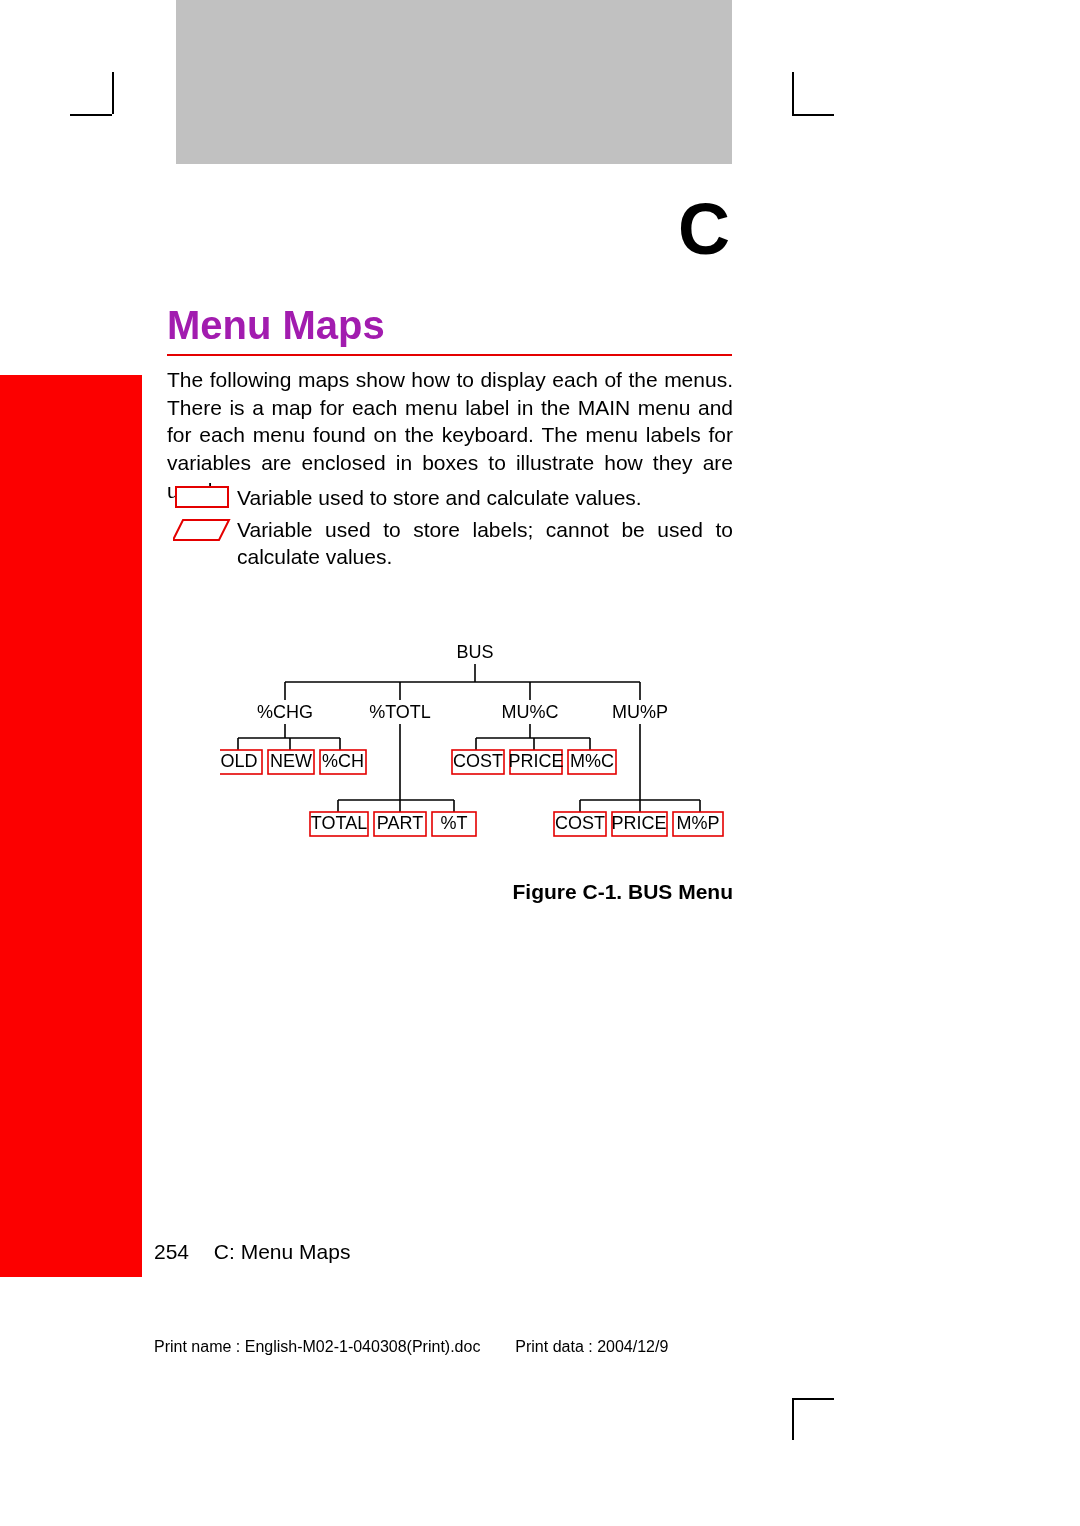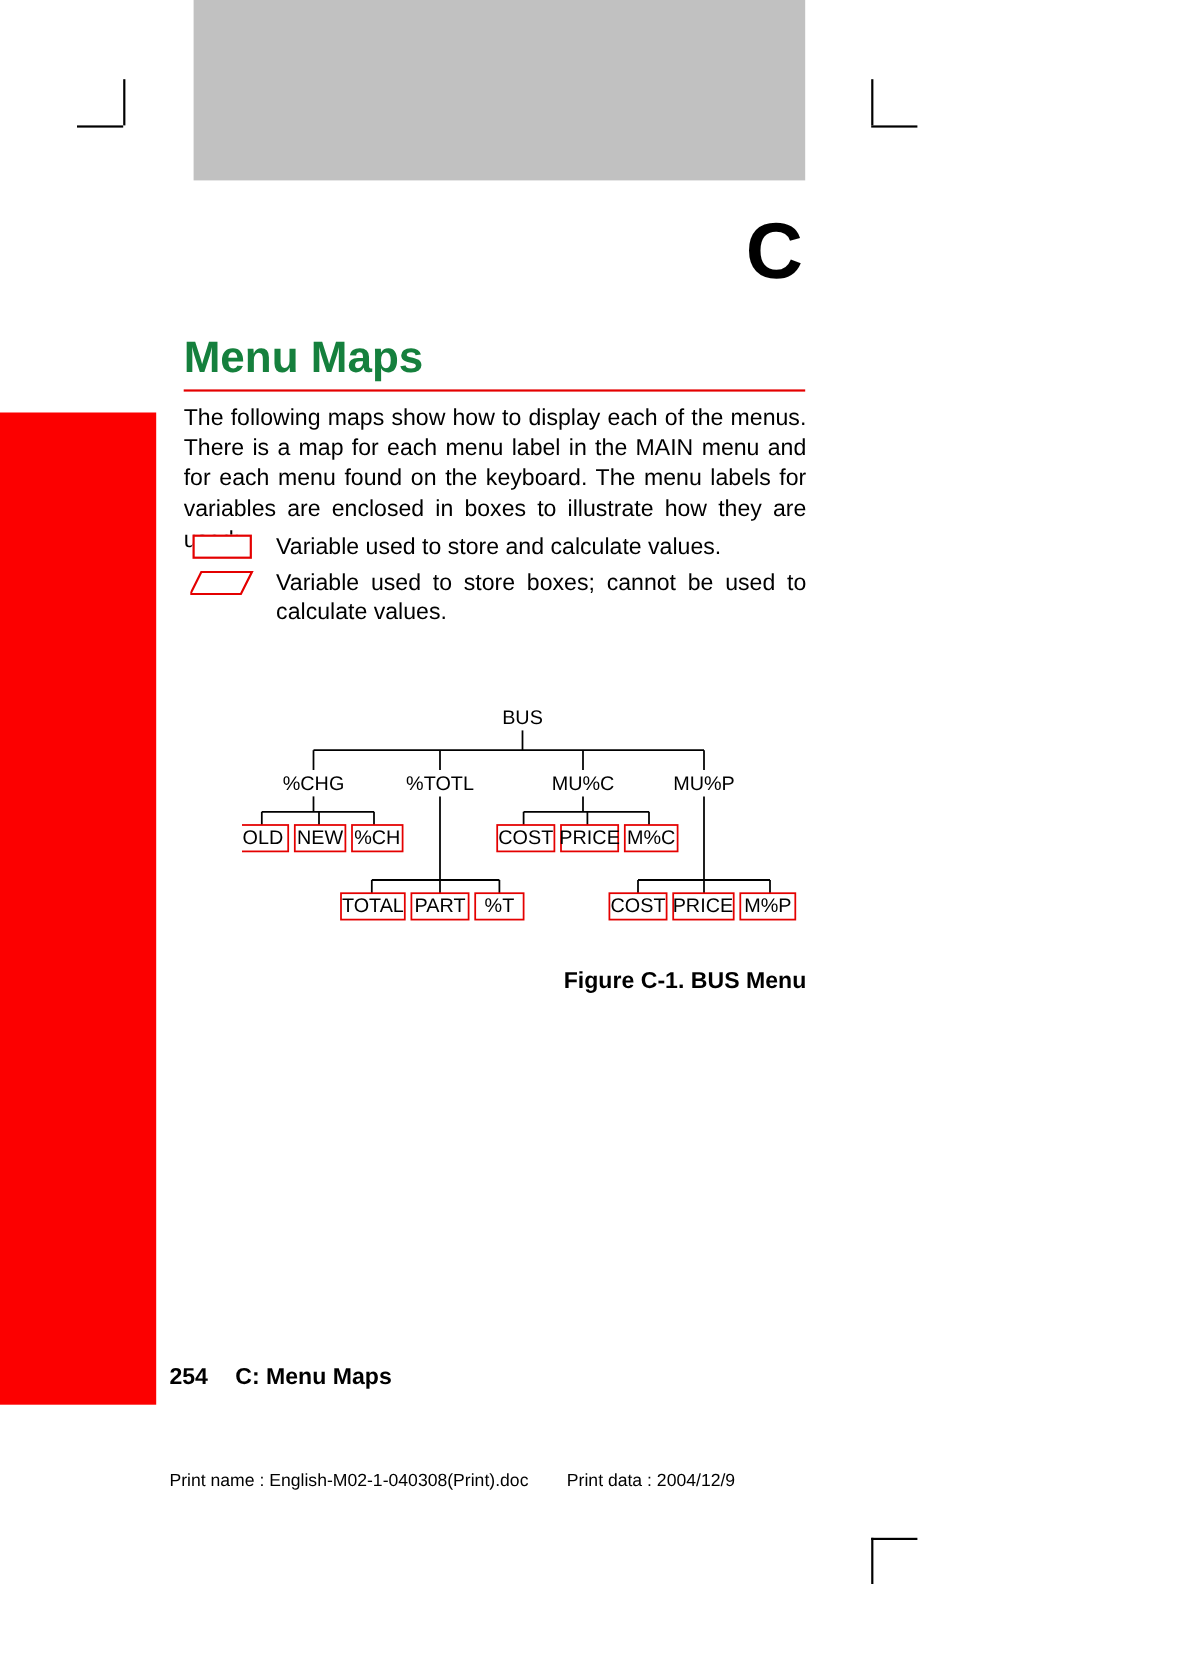--- a/index.html
+++ b/index.html
@@ -32,21 +32,21 @@
     font-size: 72px;
     font-weight: 800;
     color: #000;
   }
   .title {
     position: absolute;
     left: 167px;
     top: 303px;
     font-size: 40px;
     font-weight: 800;
-    color: #15803d;
+    color: #a21caf;
   }
   .red-rule {
     position: absolute;
     left: 167px;
     top: 354px;
     width: 565px;
     border-top: 2px solid #e40000;
   }
   .intro {
     position: absolute;
@@ -56,21 +56,21 @@
     font-size: 21px;
     line-height: 1.32;
     text-align: justify;
   }
   .legend {
     position: absolute;
     left: 167px;
     top: 480px;
     width: 566px;
   }
-  .legend-row { display:flex; align-items:flex-start; margin-top:4px;gap:14px; }
+  .legend-row { display:flex; align-items:flex-start; margin-top:4px; }
   .legend-icon { width:70px; flex:0 0 70px; display:flex; justify-content:center; padding-top:2px; }
   .legend-text { flex:1; font-size:21px; line-height:1.32; text-align:justify; }
   .rect-icon { width:54px; height:22px; border:2px solid #e40000; background:#fff; }
   .round-icon { width:54px; height:24px; border:2px solid #e40000; border-radius:10px; background:#fff; }
   .para-icon svg { display:block; }
 
   .red-sidebar {
     position: absolute;
     left: 0;
     top: 375px;
@@ -98,21 +98,21 @@
     text-align: right;
     font-size: 21px;
     font-weight: 800;
   }
 
   .footer {
     position: absolute;
     left: 154px;
     top: 1240px;
     font-size: 21px;
-    font-weight: 700;
+    font-weight: 400;
   }
   .footer-num { display:inline-block; width:54px; }
 
   .meta {
     position: absolute;
     left: 154px;
     top: 1338px;
     font-size: 16px;
     color:#000;
   }
@@ -143,21 +143,21 @@
         <div class="rect-icon"></div>
       </div>
     <div class="legend-text">Variable used to store and calculate values.</div>
   </div>
   <div class="legend-row">
     <div class="legend-icon para-icon">
       <svg width="58" height="24">
           <polygon points="10,2 56,2 46,22 0,22" fill="#fff" stroke="#e40000" stroke-width="2"></polygon>
         </svg>
     </div>
-    <div class="legend-text">Variable used to store boxes; cannot be used to calculate values.</div>
+    <div class="legend-text">Variable used to store labels; cannot be used to calculate values.</div>
   </div>
 </div>
 
 <svg class="diagram" viewBox="0 0 510 230">
 
   <text x="255" y="18" text-anchor="middle">BUS</text>
   <line x1="255" y1="24" x2="255" y2="42"></line>
   <line x1="65" y1="42" x2="420" y2="42"></line>
   <line x1="65" y1="42" x2="65" y2="60"></line>
   <line x1="180" y1="42" x2="180" y2="60"></line>

